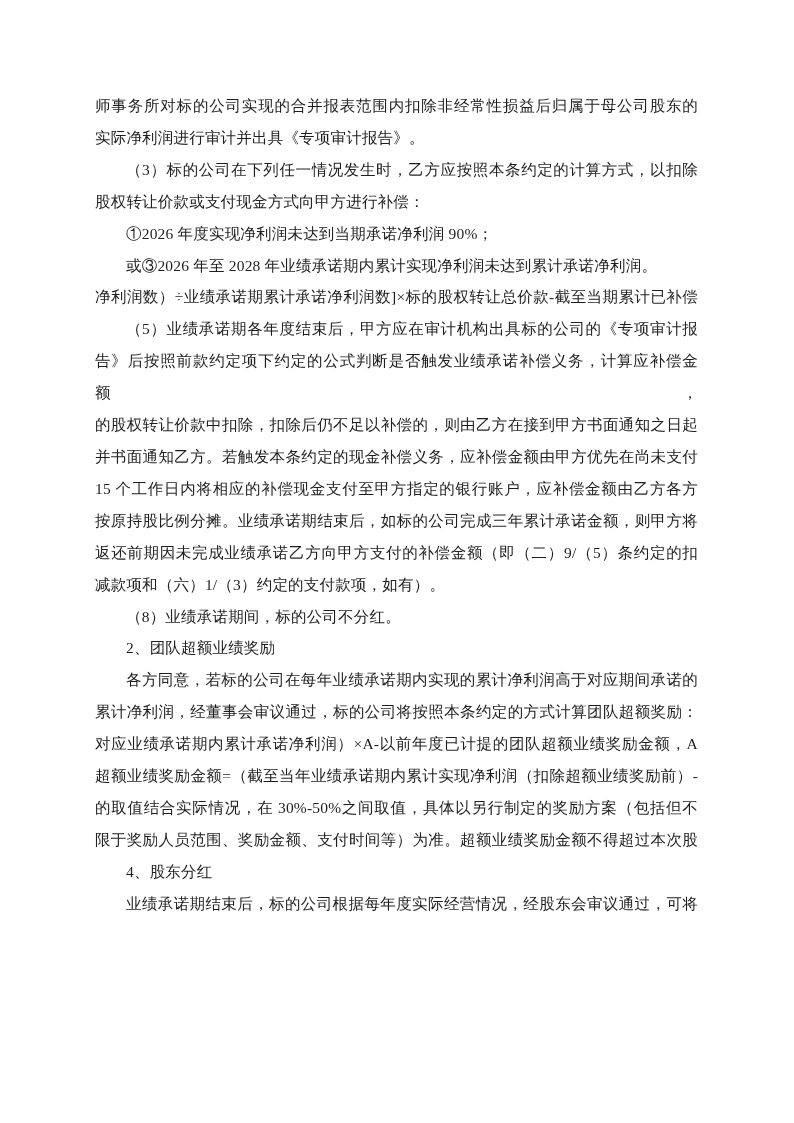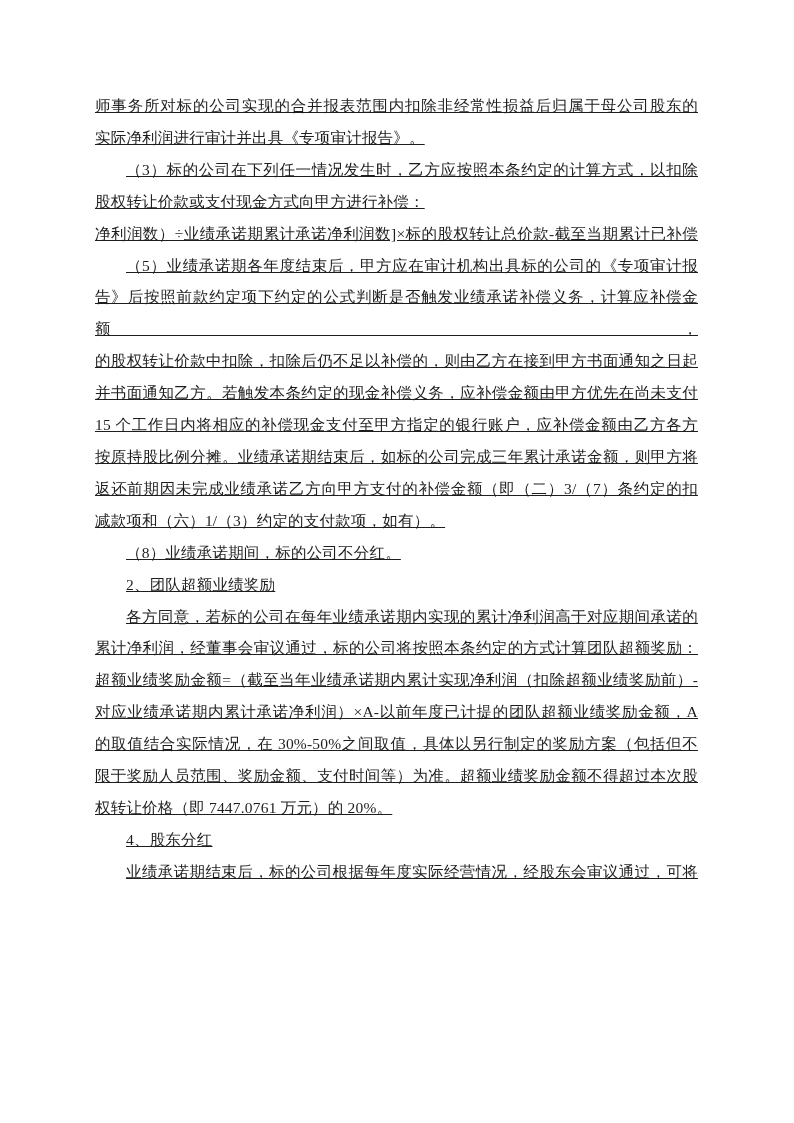--- a/index.html
+++ b/index.html
@@ -17,52 +17,52 @@
     background: #ffffff;
     padding: 90px 96px 0 95px;
   }
   .doc-body { width: 603px; }
   .line {
     font-size: 15.5px;
     line-height: 31.9px;
     text-align: left;
     white-space: pre;
     letter-spacing: 0.2px;
-    text-decoration: underline;
   }
   .line.fill {
     white-space: normal;
     text-align: justify;
     text-align-last: justify;
   }
   .line.indent { padding-left: 31px; }
 </style>
 </head>
 <body>
 
 <div class="page">
   <div class="doc-body">
       <div class="line fill">师事务所对标的公司实现的合并报表范围内扣除非经常性损益后归属于母公司股东的</div>
       <div class="line">实际净利润进行审计并出具《专项审计报告》。</div>
       <div class="line indent fill">（3）标的公司在下列任一情况发生时，乙方应按照本条约定的计算方式，以扣除</div>
       <div class="line">股权转让价款或支付现金方式向甲方进行补偿：</div>
+      <div class="line indent">①2026 年度实现净利润未达到当期承诺净利润 90%；</div>
+      <div class="line indent">或③2026 年至 2028 年业绩承诺期内累计实现净利润未达到累计承诺净利润。</div>
       <div class="line fill">净利润数）÷业绩承诺期累计承诺净利润数]×标的股权转让总价款-截至当期累计已补偿</div>
       <div class="line indent fill">（5）业绩承诺期各年度结束后，甲方应在审计机构出具标的公司的《专项审计报</div>
       <div class="line fill">告》后按照前款约定项下约定的公式判断是否触发业绩承诺补偿义务，计算应补偿金额，</div>
       <div class="line fill">的股权转让价款中扣除，扣除后仍不足以补偿的，则由乙方在接到甲方书面通知之日起</div>
       <div class="line fill">并书面通知乙方。若触发本条约定的现金补偿义务，应补偿金额由甲方优先在尚未支付</div>
       <div class="line fill">15 个工作日内将相应的补偿现金支付至甲方指定的银行账户，应补偿金额由乙方各方</div>
       <div class="line fill">按原持股比例分摊。业绩承诺期结束后，如标的公司完成三年累计承诺金额，则甲方将</div>
-      <div class="line fill">返还前期因未完成业绩承诺乙方向甲方支付的补偿金额（即（二）3/（7）条约定的扣</div>
+      <div class="line fill">返还前期因未完成业绩承诺乙方向甲方支付的补偿金额（即（二）9/（5）条约定的扣</div>
       <div class="line">减款项和（六）1/（3）约定的支付款项，如有）。</div>
       <div class="line indent">（8）业绩承诺期间，标的公司不分红。</div>
       <div class="line indent">2、团队超额业绩奖励</div>
       <div class="line indent fill">各方同意，若标的公司在每年业绩承诺期内实现的累计净利润高于对应期间承诺的</div>
       <div class="line fill">累计净利润，经董事会审议通过，标的公司将按照本条约定的方式计算团队超额奖励：</div>
+      <div class="line fill">对应业绩承诺期内累计承诺净利润）×A-以前年度已计提的团队超额业绩奖励金额，A</div>
       <div class="line fill">超额业绩奖励金额=（截至当年业绩承诺期内累计实现净利润（扣除超额业绩奖励前）-</div>
-      <div class="line fill">对应业绩承诺期内累计承诺净利润）×A-以前年度已计提的团队超额业绩奖励金额，A</div>
       <div class="line fill">的取值结合实际情况，在 30%-50%之间取值，具体以另行制定的奖励方案（包括但不</div>
       <div class="line fill">限于奖励人员范围、奖励金额、支付时间等）为准。超额业绩奖励金额不得超过本次股</div>
-      <div class="line">权转让价格（即 7447.0761 万元）的 20%。</div>
       <div class="line indent">4、股东分红</div>
       <div class="line indent fill">业绩承诺期结束后，标的公司根据每年度实际经营情况，经股东会审议通过，可将</div>
     </div>
 </div>
 
 </body></html>

